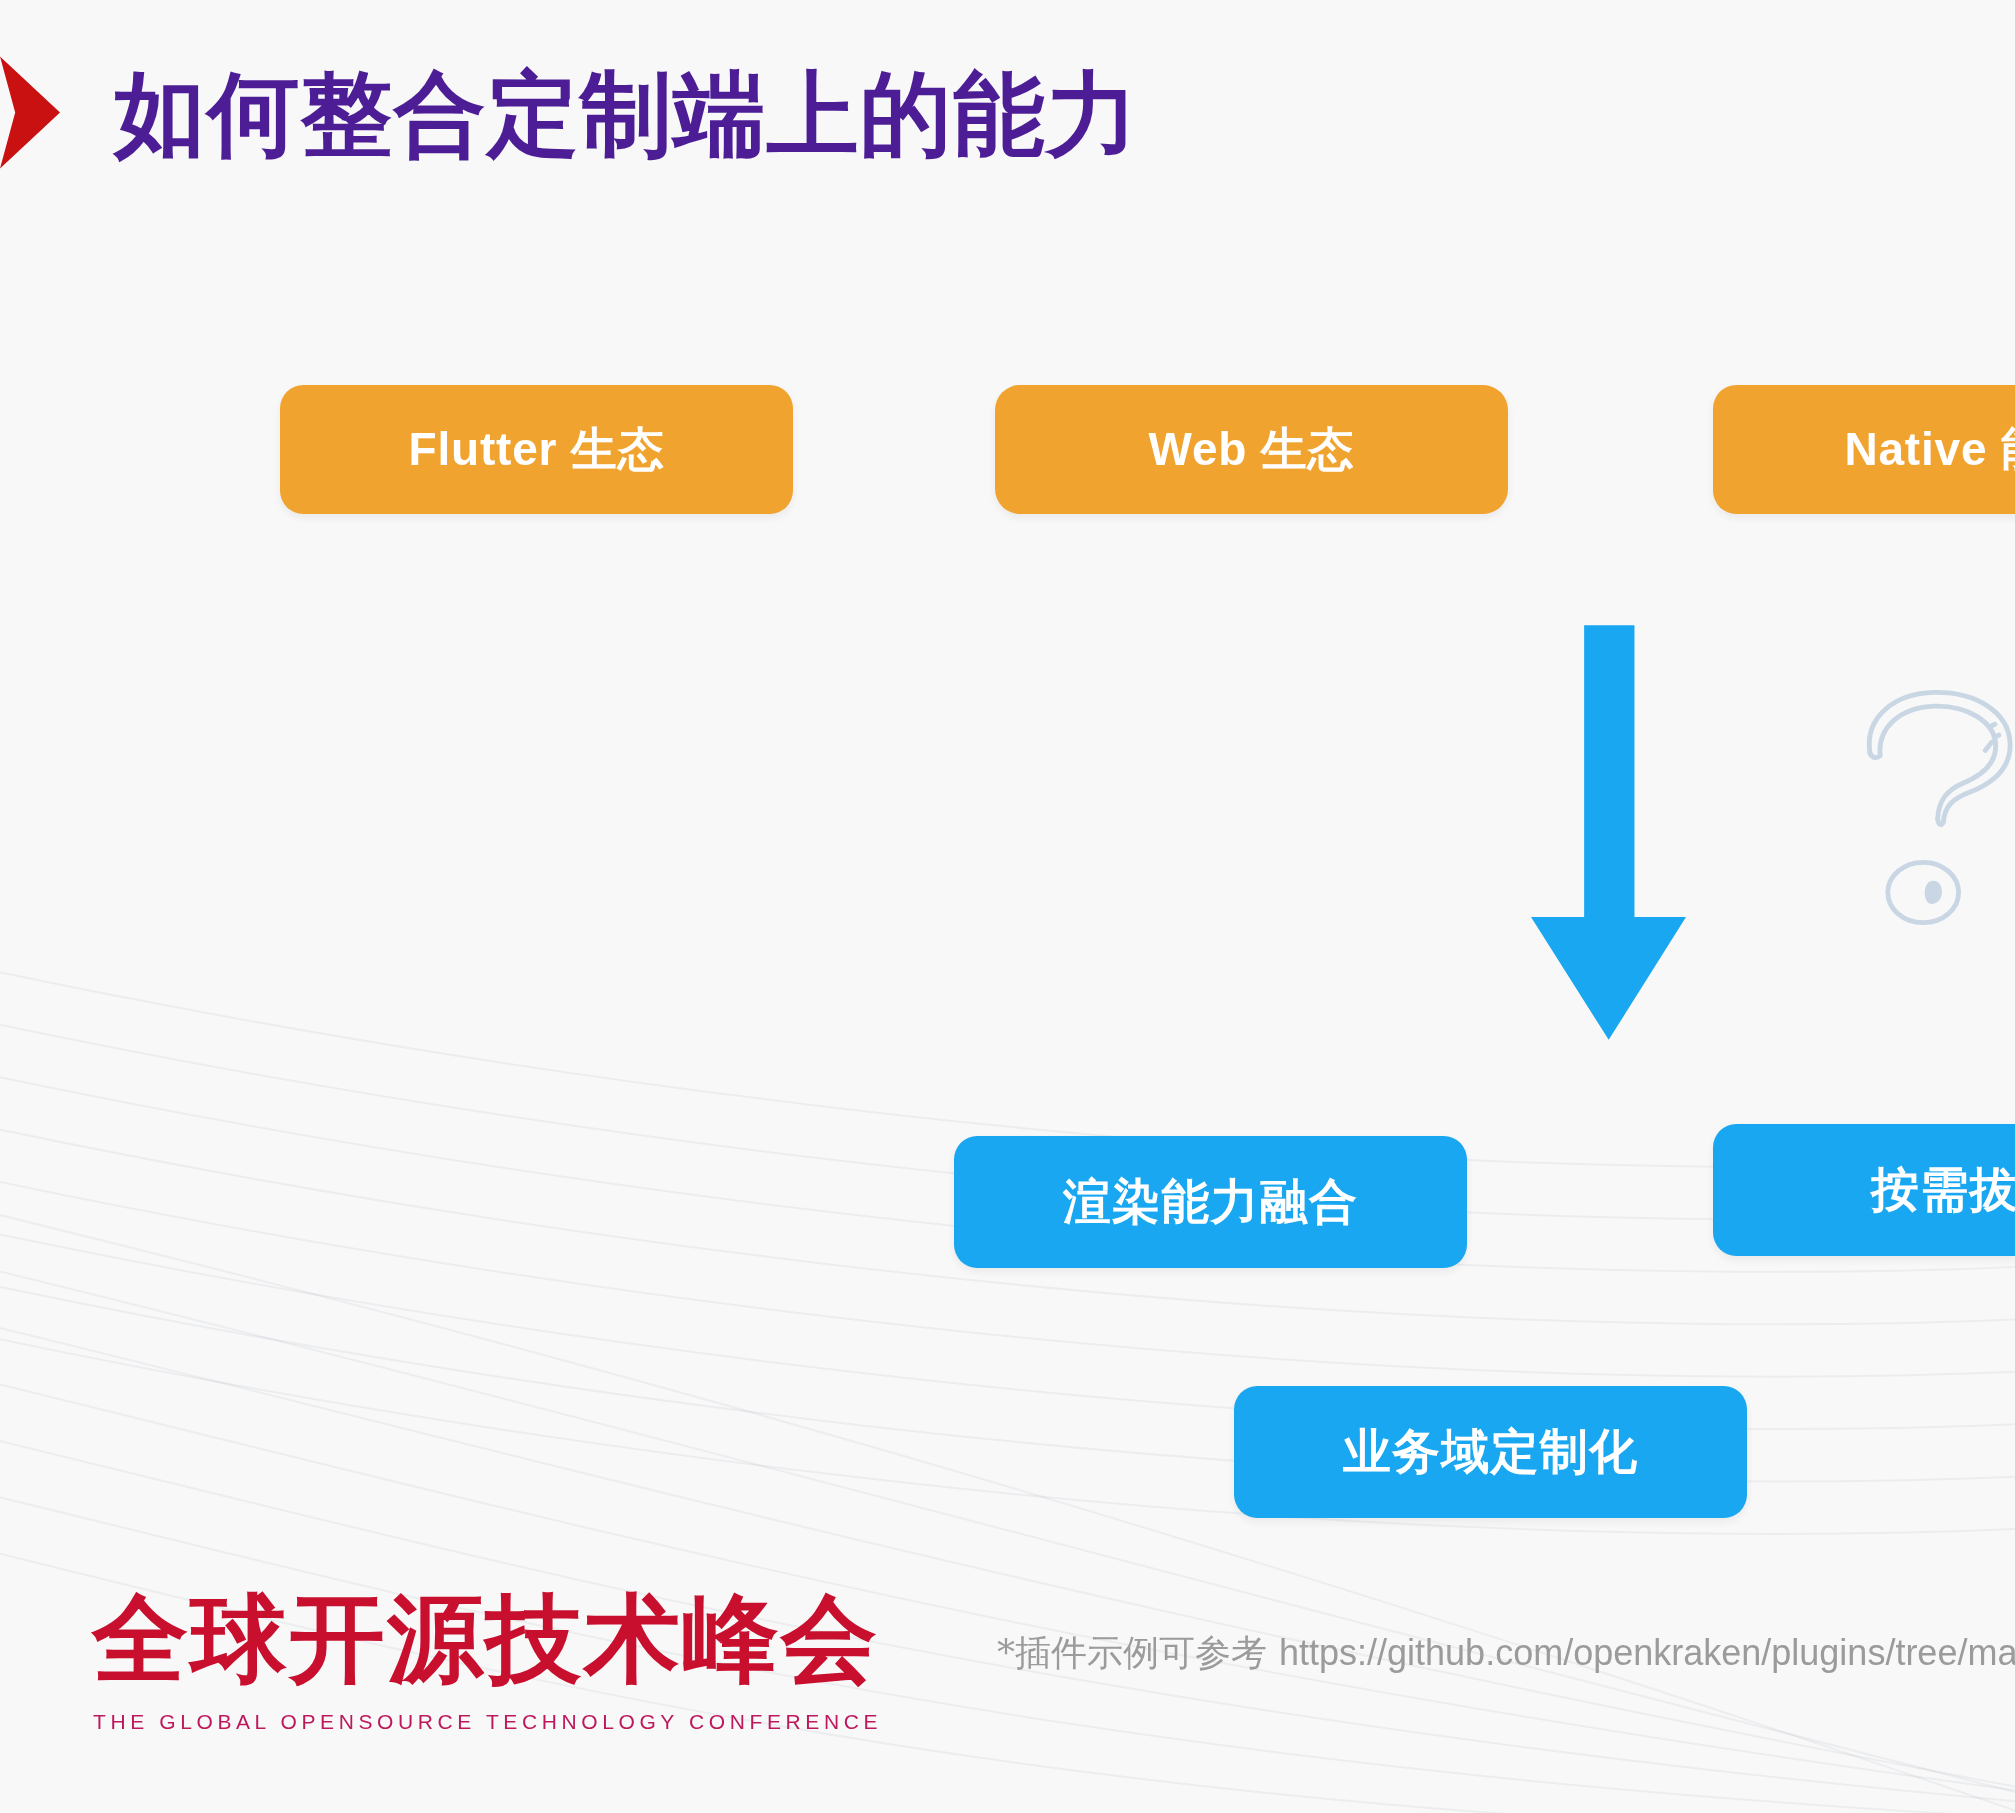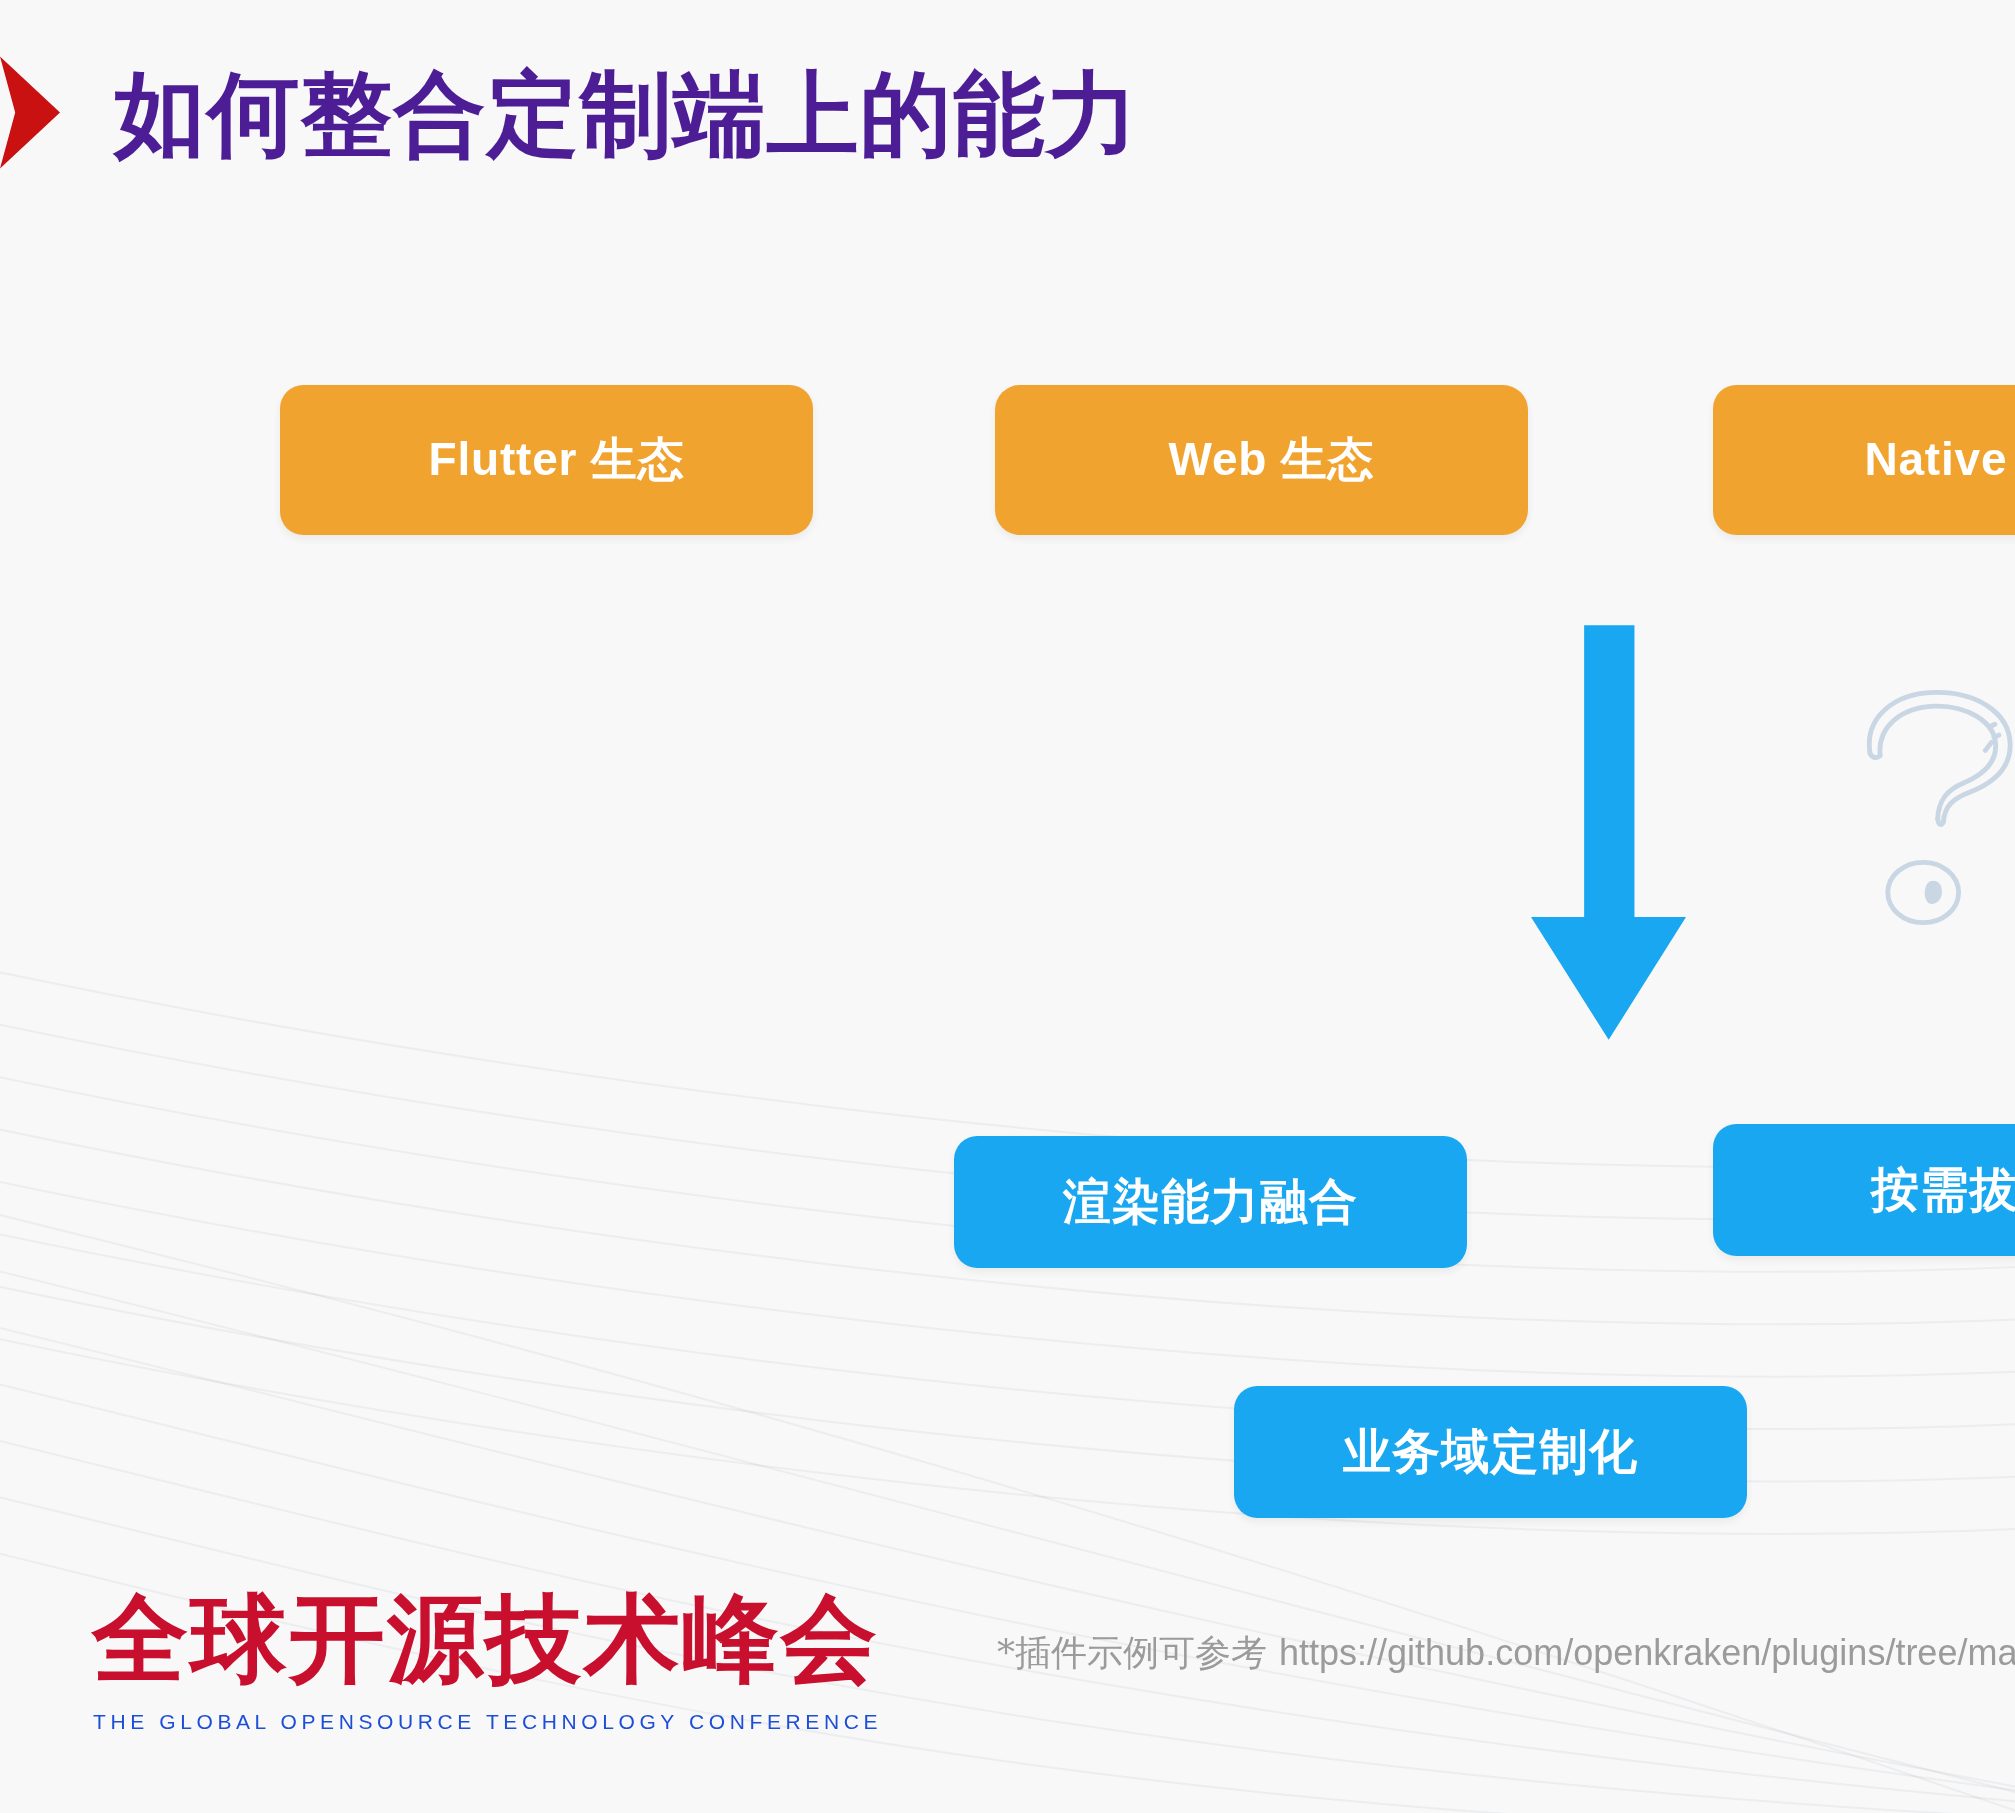--- a/index.html
+++ b/index.html
@@ -11,33 +11,33 @@
   .waves path{fill:none;stroke:#7d828c;stroke-opacity:0.09;stroke-width:5;}
 
   .chevron{position:absolute;left:0;top:56px;width:60px;height:113px;}
 
   .title{position:absolute;left:114px;top:60px;font-size:92px;font-weight:bold;
     color:#4c1d95;letter-spacing:1.2px;line-height:109px;white-space:nowrap;}
 
   .box{position:absolute;display:flex;align-items:center;justify-content:center;
     color:#fff;font-weight:bold;white-space:nowrap;border-radius:23.4px;
     box-shadow:0 4px 8.9px rgba(0,0,0,0.06);}
-  .cap{top:385px;width:513px;height:150px;background:#F1A32F;font-size:46px;letter-spacing:0.8px;padding-left:20px;}
+  .cap{top:385px;width:513px;height:129px;background:#F1A32F;font-size:46px;letter-spacing:0.8px;}
   .cap1{left:280px;} .cap2{left:995px;border-radius:25px;} .cap3{left:1713px;}
   .res{width:513px;height:132px;background:#18A7F0;font-size:48px;letter-spacing:1.2px;}
   .res1{left:954px;top:1124px;margin-top:12px;} .res2{left:1713px;top:1124px;} .res3{left:1234px;top:1386px;}
 
   .arrow{position:absolute;left:1531px;top:625px;width:155px;height:415px;}
   .doodle{position:absolute;left:1858px;top:689px;width:161px;height:250px;}
   .doodle path,.doodle ellipse{fill:none;stroke:#C9D6E3;stroke-width:12;stroke-linecap:round;}
   .doodle .blob{fill:#C9D6E3;stroke:none;}
 
   .conf-logo{position:absolute;left:92px;top:1586px;font-size:96px;font-weight:900;
     color:#C8102E;letter-spacing:2.4px;line-height:1.1;white-space:nowrap;}
-  .conf-tagline{position:absolute;left:93px;top:1710px;font-size:21px;color:#1d4ed8;
+  .conf-tagline{position:absolute;left:93px;top:1710px;font-size:21px;color:#be185d;
     letter-spacing:4.6px;white-space:nowrap;}
 
   .footnote{position:absolute;left:965px;top:1629px;font-size:36px;color:#9B9B9B;white-space:nowrap;}
   .footnote .zh{font-family:"DejaVu Serif","Liberation Serif",serif;margin-left:32px;}
   .footnote .url{font-family:"Liberation Sans","DejaVu Sans",sans-serif;margin-left:12px;}
 </style>
 </head>
 <body>
 
 <div class="slide">

